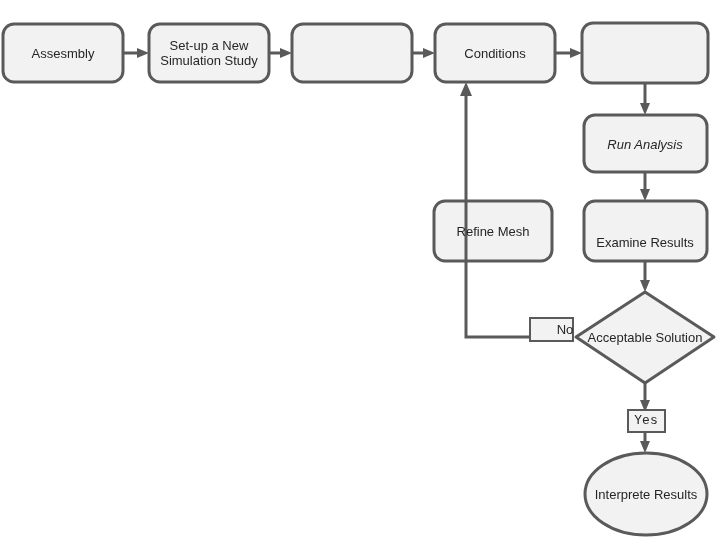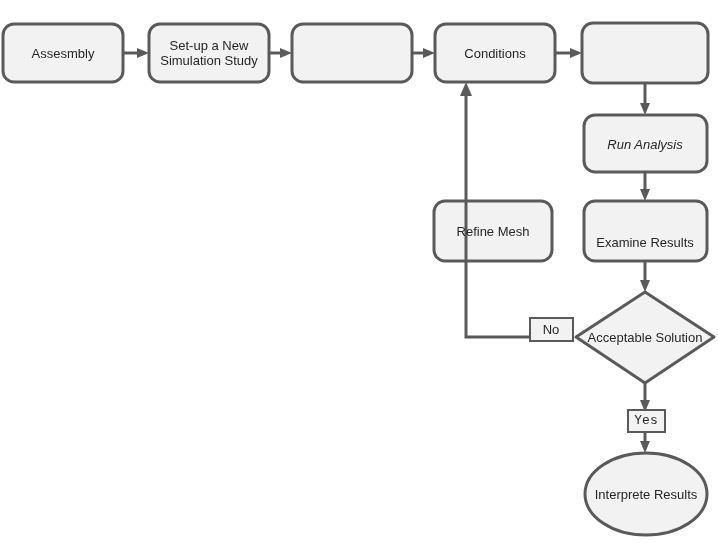--- a/index.html
+++ b/index.html
@@ -162,17 +162,17 @@
   <div class="node-text" style="left:645px; top:144px;font-style:italic;">Run Analysis</div>
 
   <div class="node-text" style="left:645px; top:231px;margin-top:11px;">Examine Results</div>
 
   <div class="node-text" style="left:493px; top:231px;text-align:center;">Refine Mesh</div>
 
   <div class="node-text" style="left:645px; top:337px;text-align:center;">Acceptable Solution</div>
 
   <div class="node-text" style="left:646px; top:494px;">Interprete Results</div>
 
-  <div class="edge-label-text" style="left:551px; top:330px;">No</div>
+  <div class="edge-label-text" style="left:551px; top:330px;padding-left:28px;">No</div>
 
   <div class="edge-label-text" style="left:646px; top:421px;font-family:Liberation Mono, monospace;">Yes</div>
 
 </div>
 
 </body></html>

